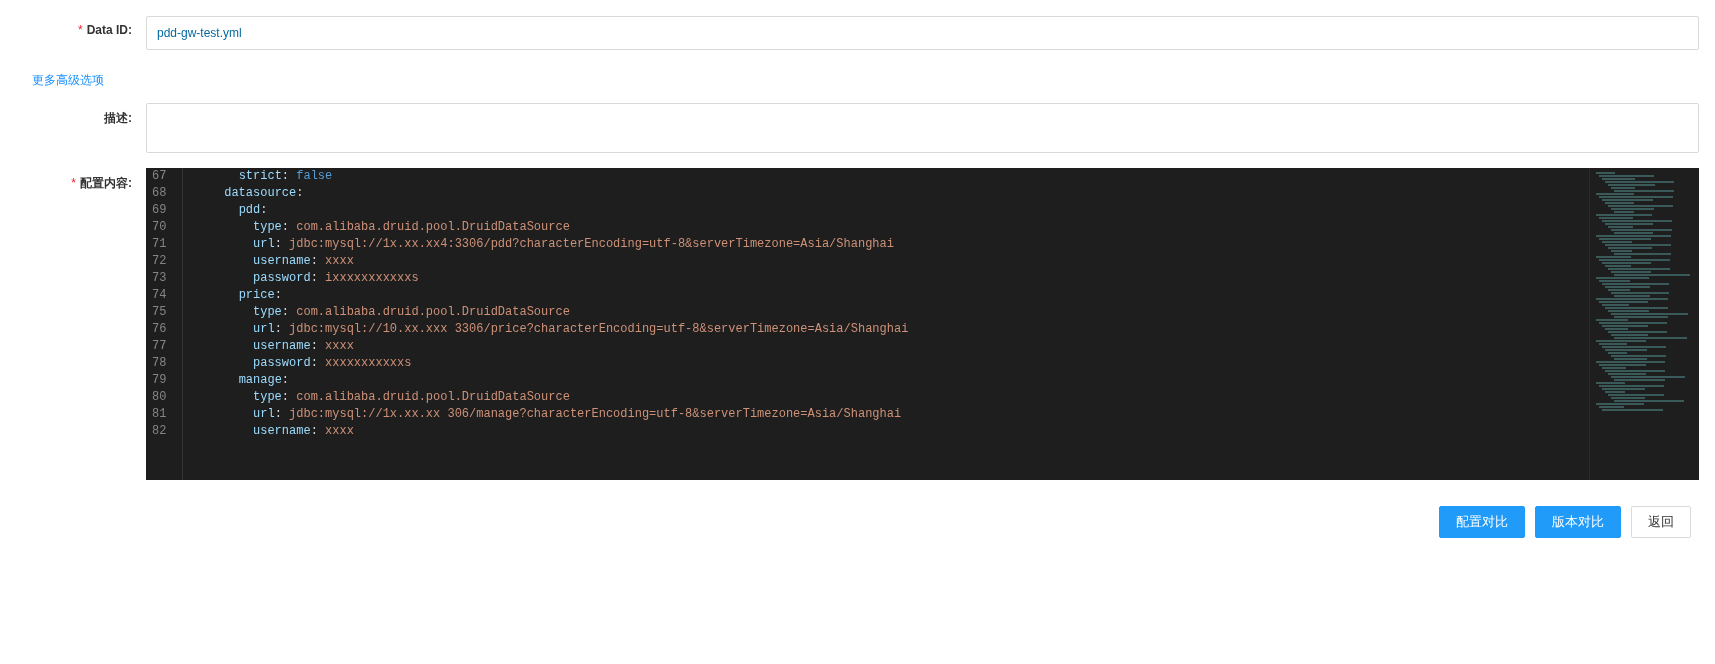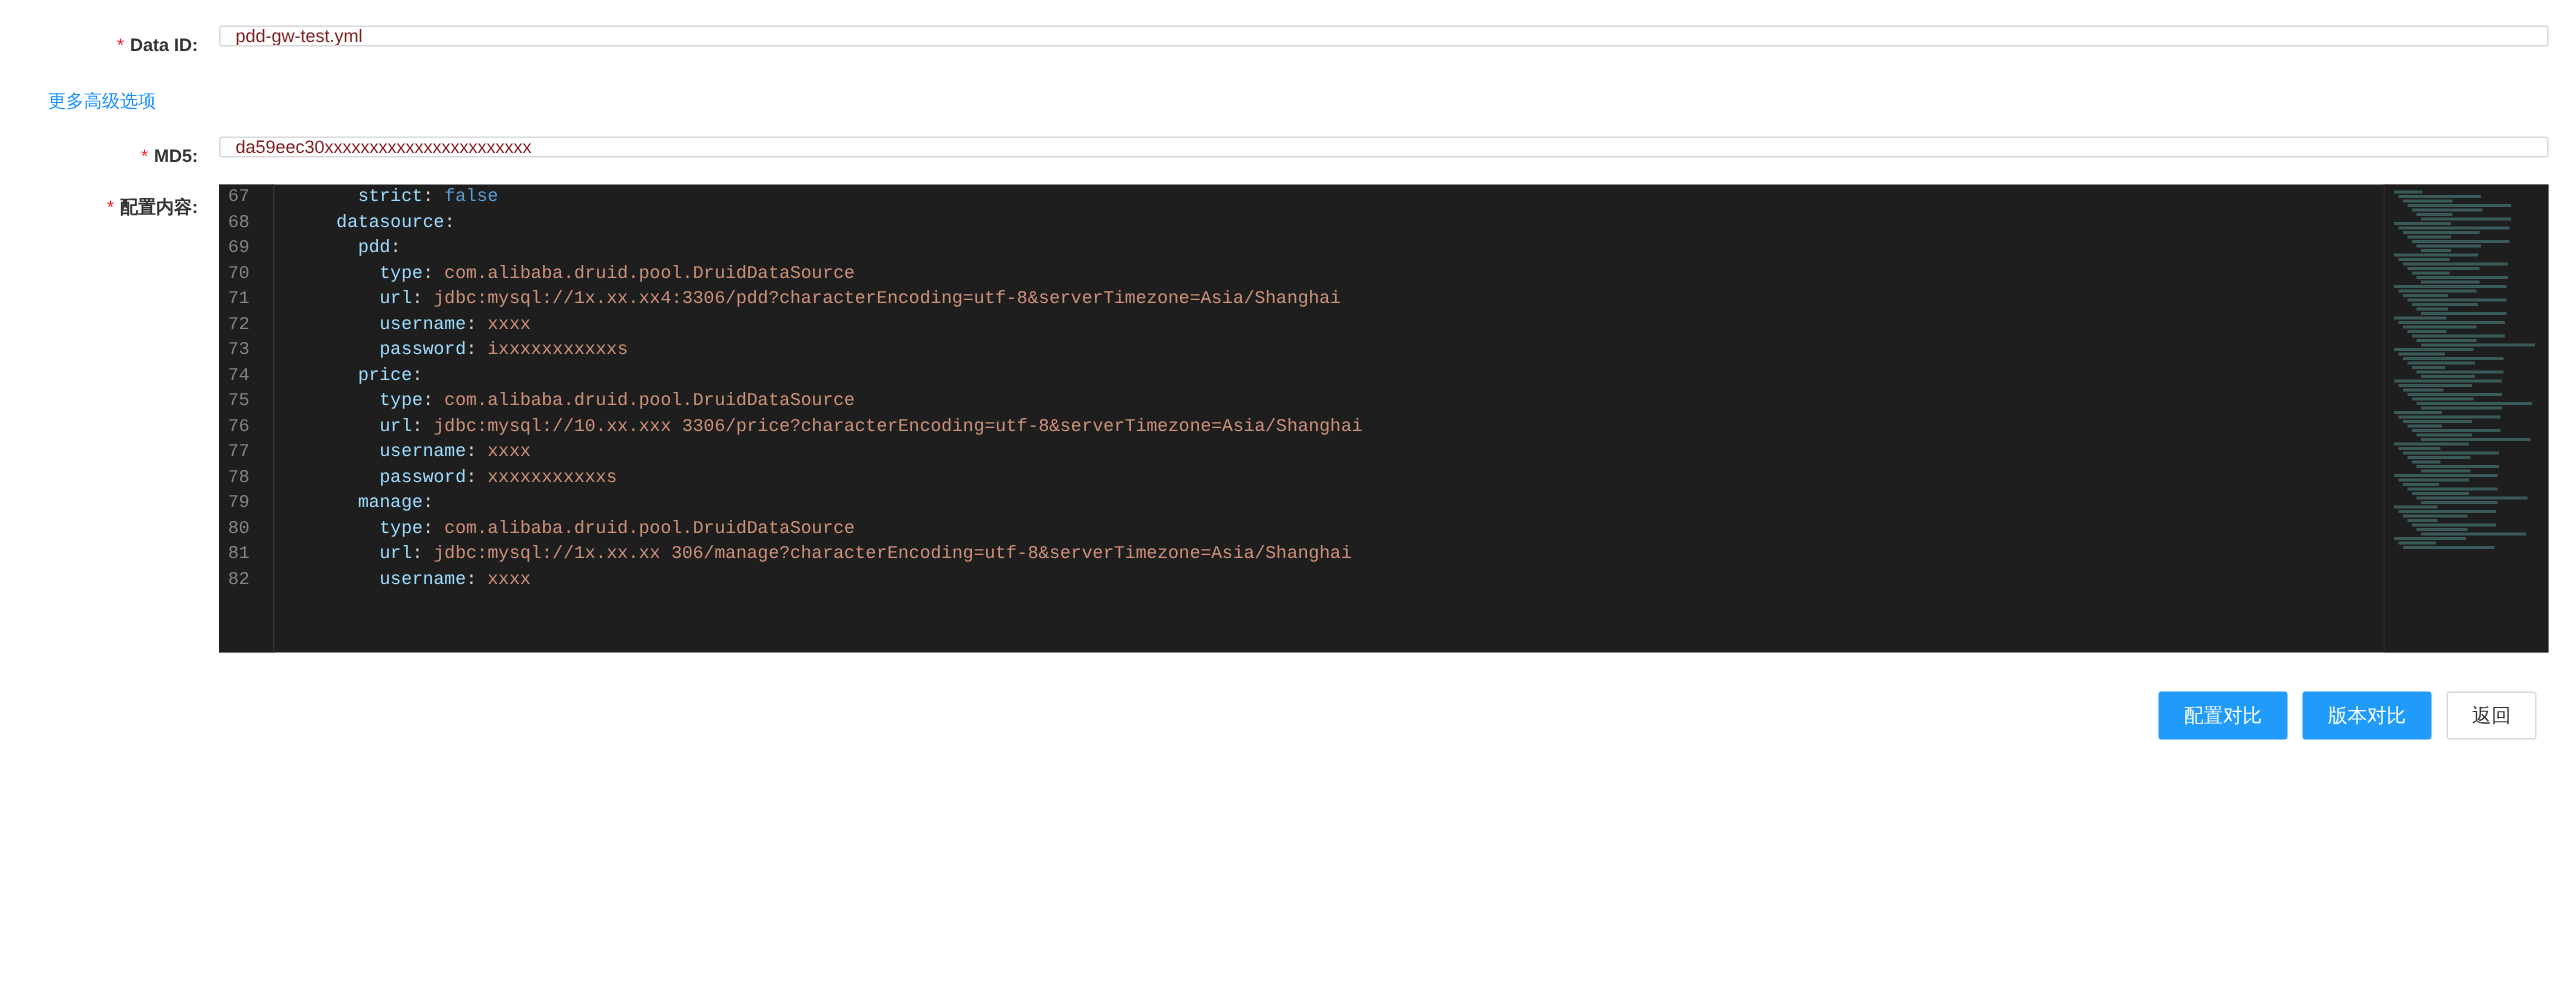--- a/index.html
+++ b/index.html
@@ -31,26 +31,26 @@
       font-weight: 600;
     }
     .form-label .required {
       color: #f5222d;
       margin-right: 4px;
       font-weight: normal;
     }
     .form-field { flex: 1; }
     .text-input {
       width: 100%;
-      height: 14px;
+      height: 34px;
       border: 1px solid #d9d9d9;
       border-radius: 2px;
       padding: 0 10px;
       font-size: 12px;
-      color: #7f1d1d;
+      color: #0369a1;
       outline: none;
       background: #fff;
     }
     .textarea-input {
       width: 100%;
       height: 50px;
       border: 1px solid #d9d9d9;
       border-radius: 2px;
       padding: 6px 10px;
       font-size: 12px;
@@ -149,29 +149,29 @@
       <span class="required">*</span><span>Data ID:</span>
     </div>
     <div class="form-field">
       <input type="text" class="text-input" value="pdd-gw-test.yml" style="">
     </div>
   </div>
 
 
   <a class="advanced-link">更多高级选项</a>
 
-
   <div class="form-row">
     <div class="form-label">
-      <span class="required">*</span><span>MD5:</span>
+      <span>描述:</span>
     </div>
     <div class="form-field">
-      <input type="text" class="text-input" value="da59eec30xxxxxxxxxxxxxxxxxxxxxxx" style="">
+      <textarea class="textarea-input" style=""></textarea>
     </div>
   </div>
+
 
   <div class="form-row">
     <div class="form-label">
       <span class="required">*</span><span>配置内容:</span>
     </div>
     <div class="form-field">
       <div class="code-editor">
         <div class="gutter" id="gutter">67
 68
 69

